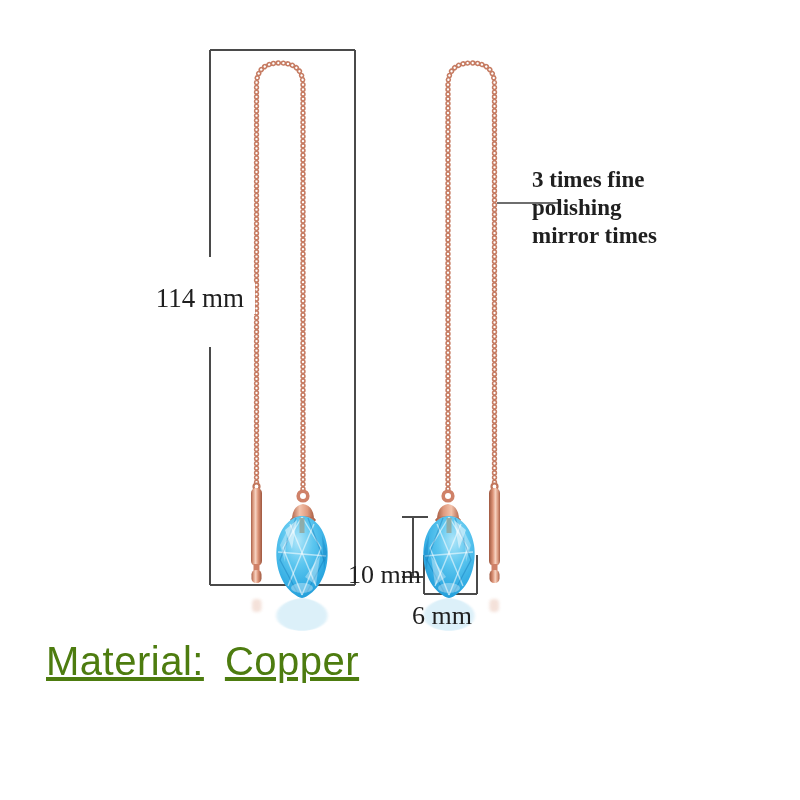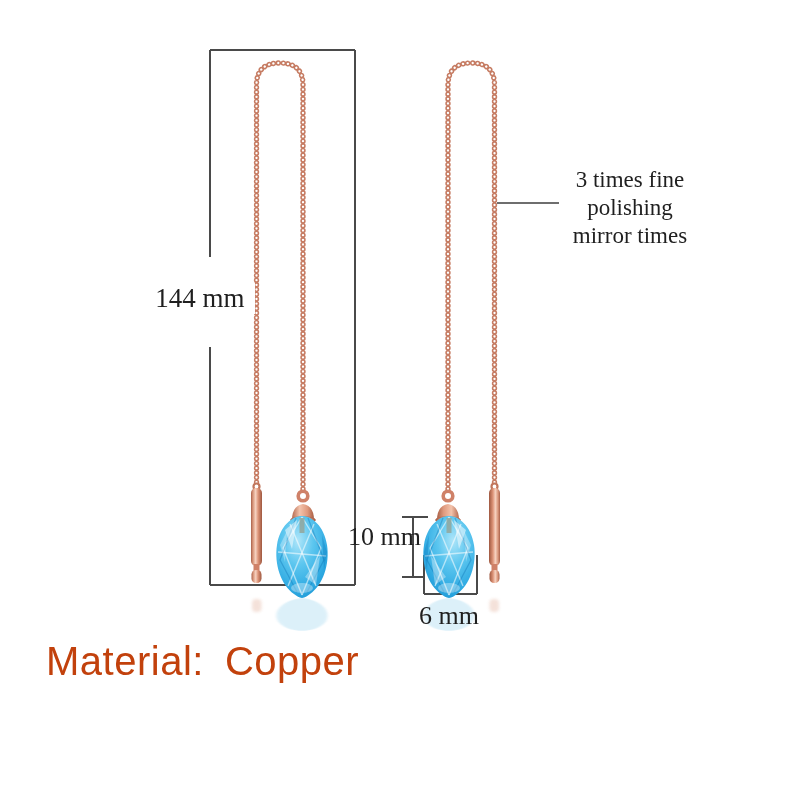--- a/index.html
+++ b/index.html
@@ -9,32 +9,33 @@
     font-family:"Liberation Serif","DejaVu Serif",serif;
     overflow:hidden;
   }
   .stage svg{position:absolute;left:0;top:0;}
   .dim-label{
     position:absolute;color:var(--text-dark,#1f1f1f);
     font-family:"Liberation Serif","DejaVu Serif",serif;
     white-space:nowrap;
   }
   .label-144{left:145px;top:283px;width:110px;font-size:27px;text-align:center;background:#fff;}
-  .label-10{left:348px;top:522px;width:58px;font-size:26px;text-align:right;}
-  .label-6{left:412px;top:601px;width:74px;font-size:26px;text-align:center;}
+  .label-10{left:348px;top:560px;width:58px;font-size:26px;text-align:right;}
+  .label-6{left:412px;top:601px;width:74px;font-size:26px;}
   .polish-note{
     position:absolute;left:532px;top:166px;width:196px;
-    font-size:23px;line-height:28px;text-align:center;
+    font-size:23px;line-height:28px;
     color:var(--text-dark,#1f1f1f);
+    font-weight:bold;
   }
   .spec-block{
     position:absolute;left:46px;top:642px;
     font-family:"Liberation Sans","DejaVu Sans",sans-serif;
     font-weight:300;font-size:40px;line-height:38px;
-    color:#c2410c;letter-spacing:0.5px;
+    color:#4d7c0f;letter-spacing:0.5px;text-decoration:underline;
   }
   .spec-row{white-space:nowrap;}
   .spec-value{margin-left:21px;}
 </style>
 </head>
 <body>
 
 <div class="stage">
 
   <svg width="800" height="800" viewBox="0 0 800 800">
@@ -132,21 +133,21 @@
         <path d="M 302 516 C 292 516 280 526 277 545 C 274 564 281 585 294 594
                  C 297 596.5 299 597.5 302 598 C 305 597.5 307 596.5 310 594
                  C 323 585 330 564 327 545 C 324 526 312 516 302 516 Z" transform="translate(0,837.2) scale(1,-0.4)" fill="#2fa6dc" opacity="0.16" filter="url(#soft)"></path>
         <rect x="252" y="599" width="9.5" height="13" rx="4" fill="#d9977c" opacity="0.28" filter="url(#soft)"></rect>
       </g>
     </g>
 
     <use href="#earring-left" transform="translate(751,0) scale(-1,1)"></use>
   </svg>
 
-  <div class="dim-label label-144">144 mm</div>
+  <div class="dim-label label-144">114 mm</div>
   <div class="dim-label label-10">10 mm</div>
   <div class="dim-label label-6">6 mm</div>
 
   <div class="polish-note">
     <div>3 times fine polishing</div>
     <div>mirror times</div>
   </div>
 
   <div class="spec-block">
     <div class="spec-row">

